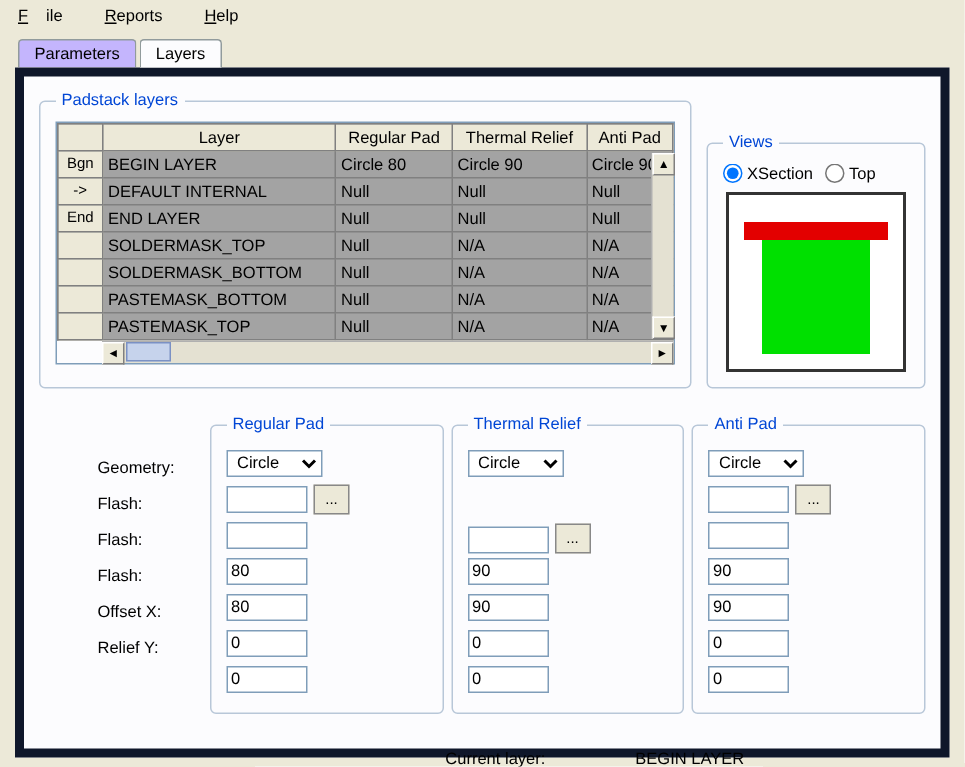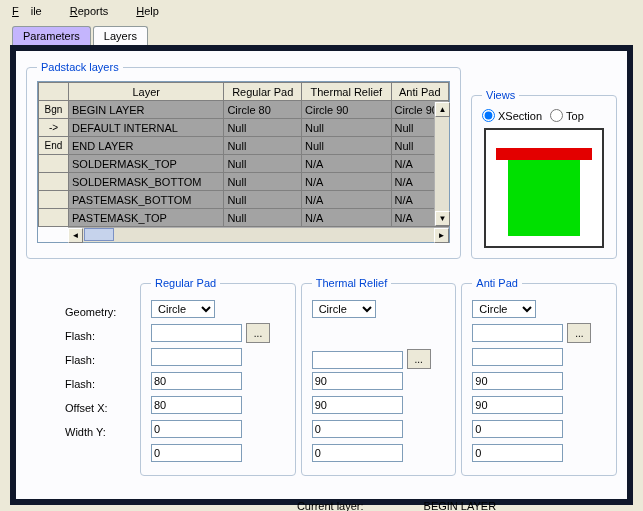--- a/index.html
+++ b/index.html
@@ -155,21 +155,21 @@
 .editor-fs .row { height: 24px; display: flex; align-items: center; gap: 4px; }
 select, input[type=text] {
   font-family: Tahoma, Arial, sans-serif;
   font-size: 11px;
   border: 1px solid #7F9DB9;
   background: #fff;
   height: 18px;
   padding: 0 2px;
 }
 select { width: 64px; }
-input[type=text] { width: 91px; }
+input[type=text] { width: 54px; }
 .browse-btn {
   width: 24px; height: 20px;
   border: 1px solid #888;
   background: #ECE9D8;
   font-size: 10px;
   cursor: default;
   padding: 0;
 }
 .status-line {
   margin-top: 16px;
@@ -295,21 +295,21 @@
     </fieldset>
   </div>
 
   <div class="editors-row">
     <div class="labels-col">
       <div>Geometry:</div>
       <div>Flash:</div>
       <div>Flash:</div>
       <div>Flash:</div>
       <div>Offset X:</div>
-      <div>Width Y:</div>
+      <div>Relief Y:</div>
     </div>
 
     <fieldset class="editor-fs">
       <legend>Regular Pad</legend>
       <div class="row">
           <select><option>Circle</option></select>
         </div>
       <div class="row">
           <input type="text" value="" style="">
           <button class="browse-btn">...</button>

